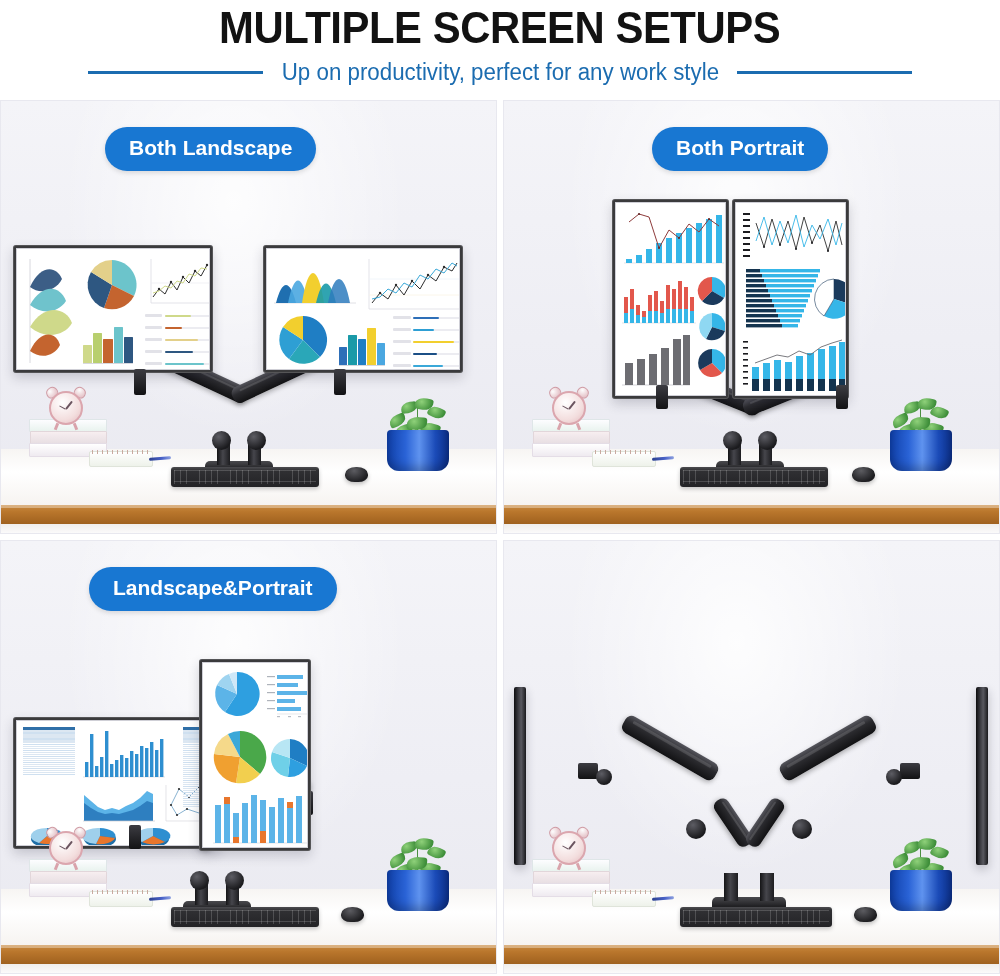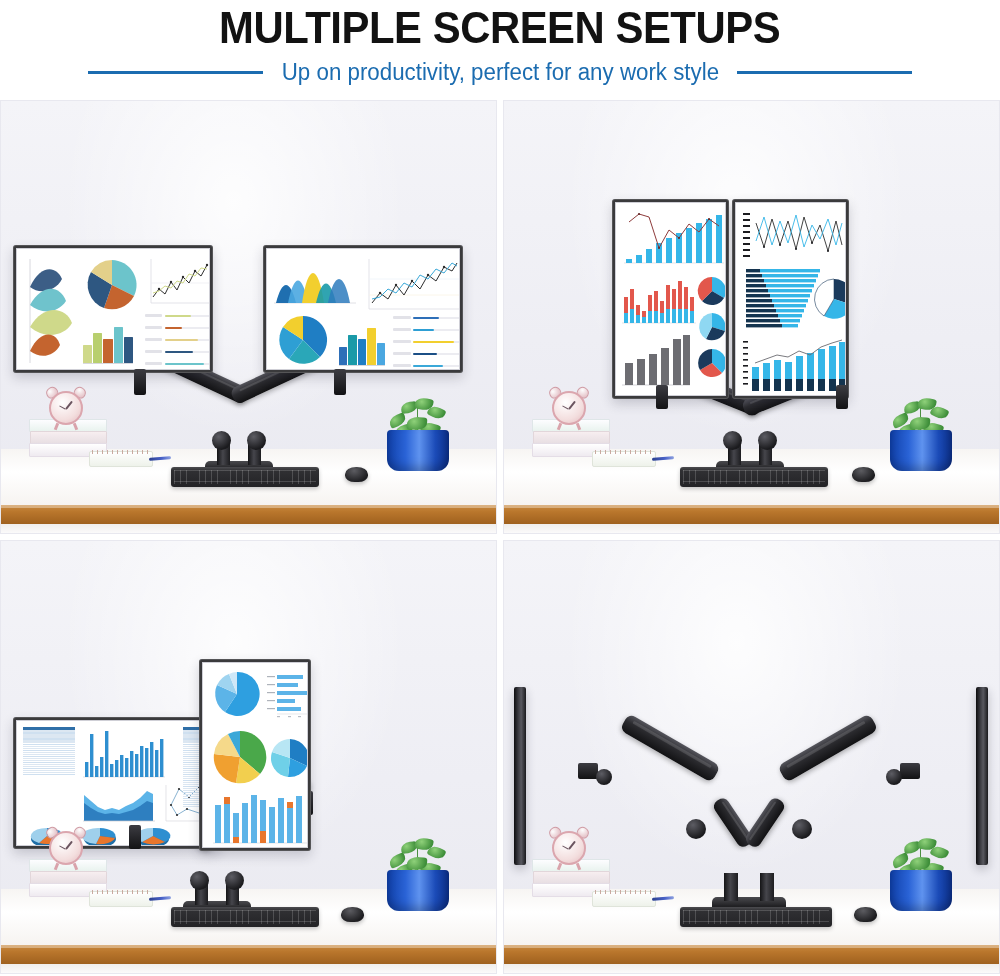--- a/index.html
+++ b/index.html
@@ -140,20 +140,21 @@
 </div>
 
 <div class="grid">
 
   <div class="panel">
     <div class="wall"></div>
     <div class="deskTop"></div>
     <div class="deskEdge"></div>
     <div class="deskShadow"></div>
 
+    <div class="badge left">Both Landscape</div>
 
     <div class="base" style="left:204px;top:360px;width:68px;height:15px;"></div>
     <div class="post" style="left:216px;top:340px;width:13px;height:24px;"></div>
     <div class="post" style="left:247px;top:340px;width:13px;height:24px;"></div>
     <div class="armSeg" style="left:128px;top:288px;width:118px;height:17px;transform:rotate(25deg);transform-origin:right center;"></div>
     <div class="armSeg" style="left:232px;top:288px;width:118px;height:17px;transform:rotate(-25deg);transform-origin:left center;"></div>
     <div class="joint" style="left:211px;top:330px;width:19px;height:19px;"></div>
     <div class="joint" style="left:246px;top:330px;width:19px;height:19px;"></div>
     <div class="vesa" style="left:133px;top:268px;width:12px;height:26px;"></div>
     <div class="vesa" style="left:333px;top:268px;width:12px;height:26px;"></div>
@@ -351,20 +352,21 @@
     </div>
     <div class="mouse" style="left:344px;top:366px;width:23px;height:15px;"></div>
   </div>
 
   <div class="panel">
     <div class="wall"></div>
     <div class="deskTop"></div>
     <div class="deskEdge"></div>
     <div class="deskShadow"></div>
 
+    <div class="badge right">Both Portrait</div>
 
     <div class="base" style="left:212px;top:360px;width:68px;height:15px;"></div>
     <div class="post" style="left:224px;top:340px;width:13px;height:24px;"></div>
     <div class="post" style="left:255px;top:340px;width:13px;height:24px;"></div>
     <div class="armSeg" style="left:150px;top:300px;width:106px;height:17px;transform:rotate(22deg);transform-origin:right center;"></div>
     <div class="armSeg" style="left:240px;top:300px;width:106px;height:17px;transform:rotate(-22deg);transform-origin:left center;"></div>
     <div class="joint" style="left:219px;top:330px;width:19px;height:19px;"></div>
     <div class="joint" style="left:254px;top:330px;width:19px;height:19px;"></div>
     <div class="vesa" style="left:152px;top:284px;width:12px;height:24px;"></div>
     <div class="vesa" style="left:332px;top:284px;width:12px;height:24px;"></div>
@@ -589,20 +591,21 @@
     </div>
     <div class="mouse" style="left:348px;top:366px;width:23px;height:15px;"></div>
   </div>
 
   <div class="panel">
     <div class="wall"></div>
     <div class="deskTop"></div>
     <div class="deskEdge"></div>
     <div class="deskShadow"></div>
 
+    <div class="badge leftwide">Landscape&amp;Portrait</div>
 
     <div class="base" style="left:182px;top:360px;width:68px;height:15px;"></div>
     <div class="post" style="left:194px;top:340px;width:13px;height:24px;"></div>
     <div class="post" style="left:225px;top:340px;width:13px;height:24px;"></div>
     <div class="armSeg" style="left:128px;top:296px;width:84px;height:17px;transform:rotate(34deg);transform-origin:right center;"></div>
     <div class="armSeg" style="left:224px;top:280px;width:96px;height:17px;transform:rotate(-30deg);transform-origin:left center;"></div>
     <div class="joint" style="left:189px;top:330px;width:19px;height:19px;"></div>
     <div class="joint" style="left:224px;top:330px;width:19px;height:19px;"></div>
     <div class="vesa" style="left:128px;top:284px;width:12px;height:24px;"></div>
     <div class="vesa" style="left:300px;top:250px;width:12px;height:24px;"></div>

